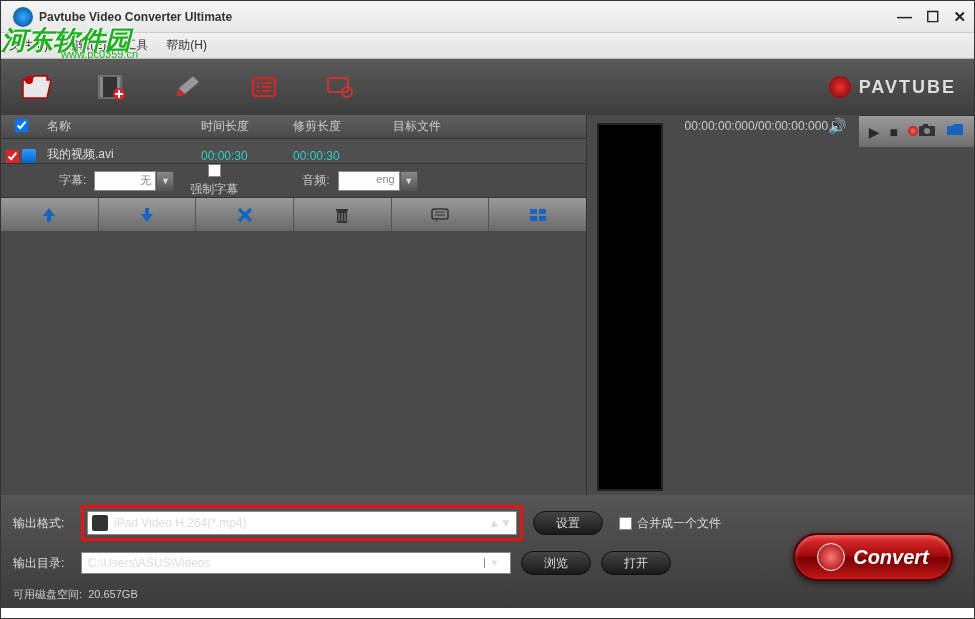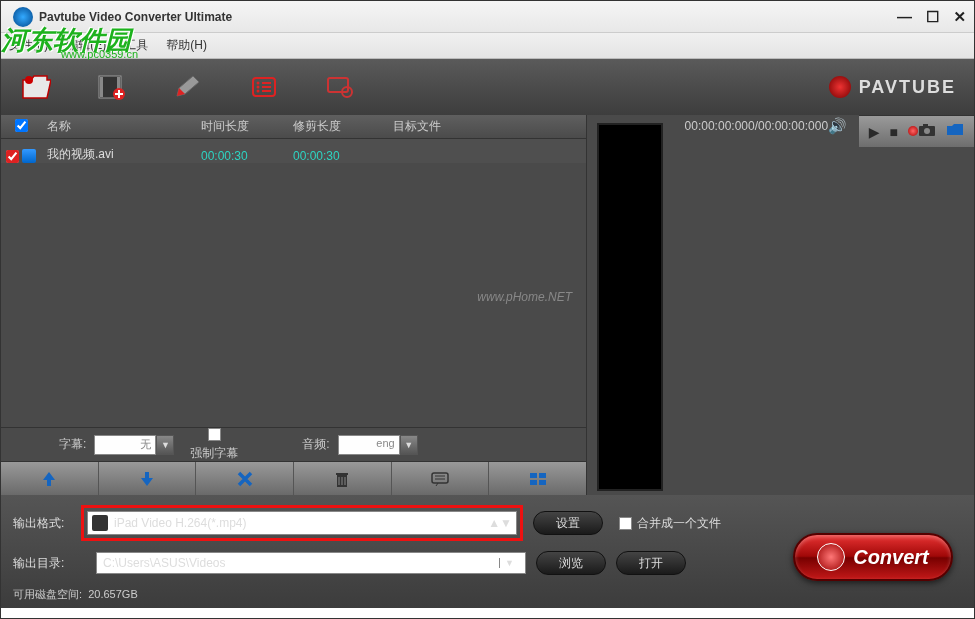--- a/index.html
+++ b/index.html
@@ -161,23 +161,20 @@
     </div>
     <div class="table-row">
       <div class="td-check">
           <input type="checkbox" checked="" style="">
           <div class="file-icon"></div>
         </div>
       <div class="td-name">我的视频.avi</div>
       <div class="td-time">00:00:30</div>
       <div class="td-trim">00:00:30</div>
     </div>
-    <div class="table-body">
-      <div class="watermark-center">www.pHome.NET</div>
-    </div>
     <div class="subtitle-row">
       <div class="spacer"></div>
       <span>字幕:</span>
       <div class="combo">
         <div class="combo-field">无</div>
         <div class="combo-btn">▼</div>
       </div>
       <div class="checkbox-label">
         <div class="checkbox"></div>
         <span>强制字幕</span>
@@ -272,21 +269,21 @@
       <div class="checkbox"></div>
       <span>合并成一个文件</span>
     </div>
     <div class="convert-btn" style="position:absolute; right:22px; bottom:38px;">
       <div class="convert-icon"></div>
       <span>Convert</span>
     </div>
   </div>
   <div class="form-row">
     <span class="form-label">输出目录:</span>
-    <div class="dir-input" style="margin-left:15px">
+    <div class="dir-input" style="margin-left:0">
       <span>C:\Users\ASUS\Videos</span>
       <span class="dir-arrow">▼</span>
     </div>
     <div class="dark-btn">浏览</div>
     <div class="dark-btn">打开</div>
   </div>
   <div class="disk-row">
     <span>可用磁盘空间:</span>&nbsp;&nbsp;<span>20.657GB</span>
   </div>
 </div>

